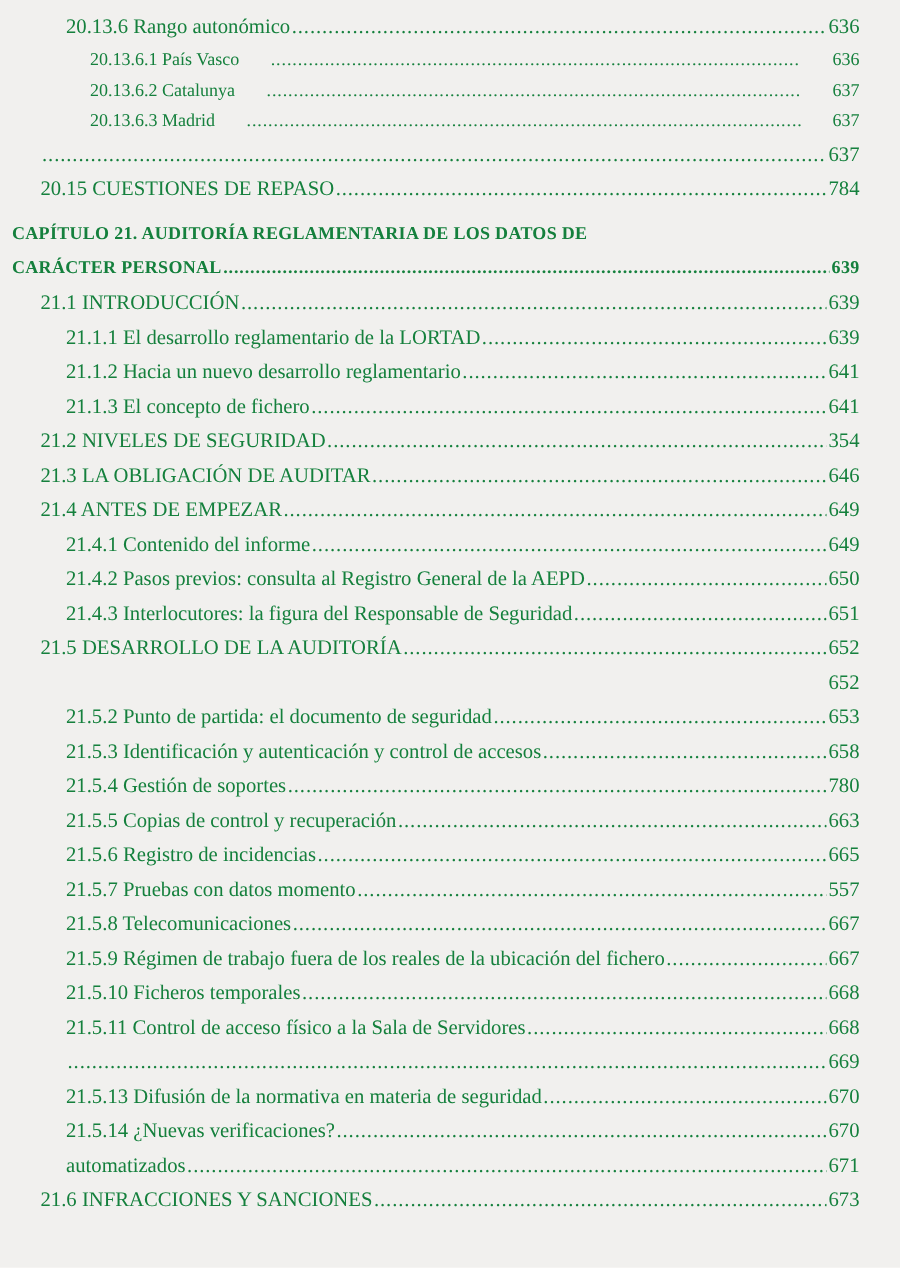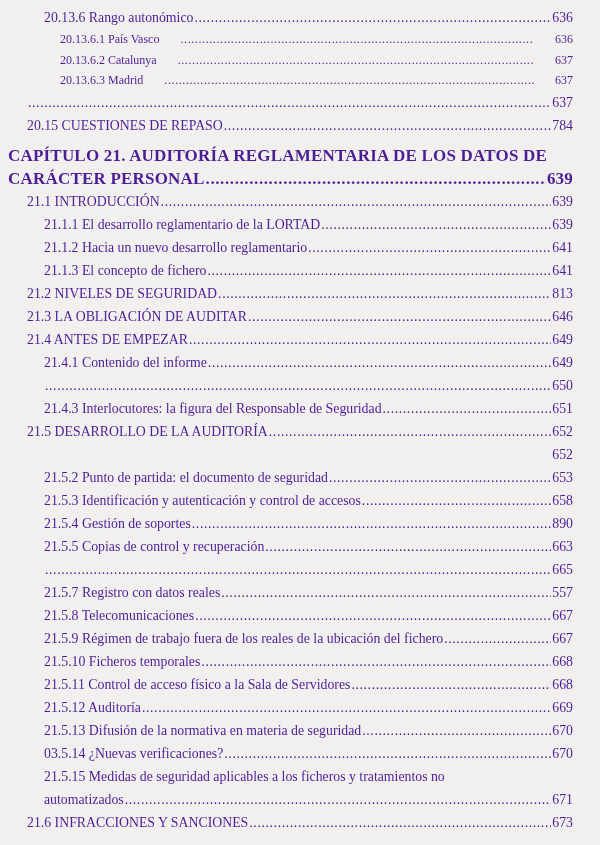--- a/index.html
+++ b/index.html
@@ -17,37 +17,37 @@
   .row {
     display: flex;
     align-items: baseline;
     line-height: 23px;
     font-size: 13.8px;
     white-space: nowrap;
   }
   .row.lvl1 { padding-left: 19px; }
   .row.lvl2 { padding-left: 36px; }
   .row.lvl3 { padding-left: 52px; font-size: 12px; line-height: 20.5px; gap: 20px; }
-  .row.bold { font-weight: bold; font-size: 17px; letter-spacing: 0.2px; }
+  .row.bold { font-weight: bold; font-size: 12px; letter-spacing: 0.2px; }
   .row.gap  { margin-top: 7px; }
   .title { flex: 0 0 auto; }
   .dots {
     flex: 1 1 auto;
     overflow: hidden;
     white-space: nowrap;
     letter-spacing: 0.6px;
     margin: 0 1px;
     min-width: 0;
   }
   .pg { flex: 0 0 auto; }
 </style>
 </head>
 <body>
 
-<div class="page" style="background: rgb(241, 240, 238); color: #4c1d95;">
+<div class="page" style="background: rgb(241, 240, 238); color: #15803d;">
   <div>
       <div class="row lvl2">
         <span class="title">20.13.6 Rango autonómico</span>
         <span class="dots">................................................................................................................................................................................................................................................</span>
         <span class="pg">636</span>
       </div>
       <div class="row lvl3">
         <span class="title">20.13.6.1 País Vasco</span>
         <span class="dots">................................................................................................................................................................................................................................................</span>
         <span class="pg">636</span>
@@ -95,38 +95,39 @@
         <span class="pg">641</span>
       </div>
       <div class="row lvl2">
         <span class="title">21.1.3 El concepto de fichero</span>
         <span class="dots">................................................................................................................................................................................................................................................</span>
         <span class="pg">641</span>
       </div>
       <div class="row lvl1">
         <span class="title">21.2 NIVELES DE SEGURIDAD</span>
         <span class="dots">................................................................................................................................................................................................................................................</span>
-        <span class="pg">813</span>
+        <span class="pg">354</span>
       </div>
       <div class="row lvl1">
         <span class="title">21.3 LA OBLIGACIÓN DE AUDITAR</span>
         <span class="dots">................................................................................................................................................................................................................................................</span>
         <span class="pg">646</span>
       </div>
       <div class="row lvl1">
         <span class="title">21.4 ANTES DE EMPEZAR</span>
         <span class="dots">................................................................................................................................................................................................................................................</span>
         <span class="pg">649</span>
       </div>
       <div class="row lvl2">
         <span class="title">21.4.1 Contenido del informe</span>
         <span class="dots">................................................................................................................................................................................................................................................</span>
         <span class="pg">649</span>
       </div>
       <div class="row lvl2">
+        <span class="title">21.4.2 Pasos previos: consulta al Registro General de la AEPD</span>
         <span class="dots">................................................................................................................................................................................................................................................</span>
         <span class="pg">650</span>
       </div>
       <div class="row lvl2">
         <span class="title">21.4.3 Interlocutores: la figura del Responsable de Seguridad</span>
         <span class="dots">................................................................................................................................................................................................................................................</span>
         <span class="pg">651</span>
       </div>
       <div class="row lvl1">
         <span class="title">21.5 DESARROLLO DE LA AUDITORÍA</span>
@@ -143,33 +144,34 @@
         <span class="pg">653</span>
       </div>
       <div class="row lvl2">
         <span class="title">21.5.3 Identificación y autenticación y control de accesos</span>
         <span class="dots">................................................................................................................................................................................................................................................</span>
         <span class="pg">658</span>
       </div>
       <div class="row lvl2">
         <span class="title">21.5.4 Gestión de soportes</span>
         <span class="dots">................................................................................................................................................................................................................................................</span>
-        <span class="pg">890</span>
+        <span class="pg">780</span>
       </div>
       <div class="row lvl2">
         <span class="title">21.5.5 Copias de control y recuperación</span>
         <span class="dots">................................................................................................................................................................................................................................................</span>
         <span class="pg">663</span>
       </div>
       <div class="row lvl2">
+        <span class="title">21.5.6 Registro de incidencias</span>
         <span class="dots">................................................................................................................................................................................................................................................</span>
         <span class="pg">665</span>
       </div>
       <div class="row lvl2">
-        <span class="title">21.5.7 Registro con datos reales</span>
+        <span class="title">21.5.7 Pruebas con datos momento</span>
         <span class="dots">................................................................................................................................................................................................................................................</span>
         <span class="pg">557</span>
       </div>
       <div class="row lvl2">
         <span class="title">21.5.8 Telecomunicaciones</span>
         <span class="dots">................................................................................................................................................................................................................................................</span>
         <span class="pg">667</span>
       </div>
       <div class="row lvl2">
         <span class="title">21.5.9 Régimen de trabajo fuera de los reales de la ubicación del fichero</span>
@@ -180,36 +182,32 @@
         <span class="title">21.5.10 Ficheros temporales</span>
         <span class="dots">................................................................................................................................................................................................................................................</span>
         <span class="pg">668</span>
       </div>
       <div class="row lvl2">
         <span class="title">21.5.11 Control de acceso físico a la Sala de Servidores</span>
         <span class="dots">................................................................................................................................................................................................................................................</span>
         <span class="pg">668</span>
       </div>
       <div class="row lvl2">
-        <span class="title">21.5.12 Auditoría</span>
         <span class="dots">................................................................................................................................................................................................................................................</span>
         <span class="pg">669</span>
       </div>
       <div class="row lvl2">
         <span class="title">21.5.13 Difusión de la normativa en materia de seguridad</span>
         <span class="dots">................................................................................................................................................................................................................................................</span>
         <span class="pg">670</span>
       </div>
       <div class="row lvl2">
-        <span class="title">03.5.14 ¿Nuevas verificaciones?</span>
+        <span class="title">21.5.14 ¿Nuevas verificaciones?</span>
         <span class="dots">................................................................................................................................................................................................................................................</span>
         <span class="pg">670</span>
-      </div>
-      <div class="row lvl2">
-        <span class="title">21.5.15 Medidas de seguridad aplicables a los ficheros y tratamientos no</span>
       </div>
       <div class="row lvl2">
         <span class="title">automatizados</span>
         <span class="dots">................................................................................................................................................................................................................................................</span>
         <span class="pg">671</span>
       </div>
       <div class="row lvl1">
         <span class="title">21.6 INFRACCIONES Y SANCIONES</span>
         <span class="dots">................................................................................................................................................................................................................................................</span>
         <span class="pg">673</span>

